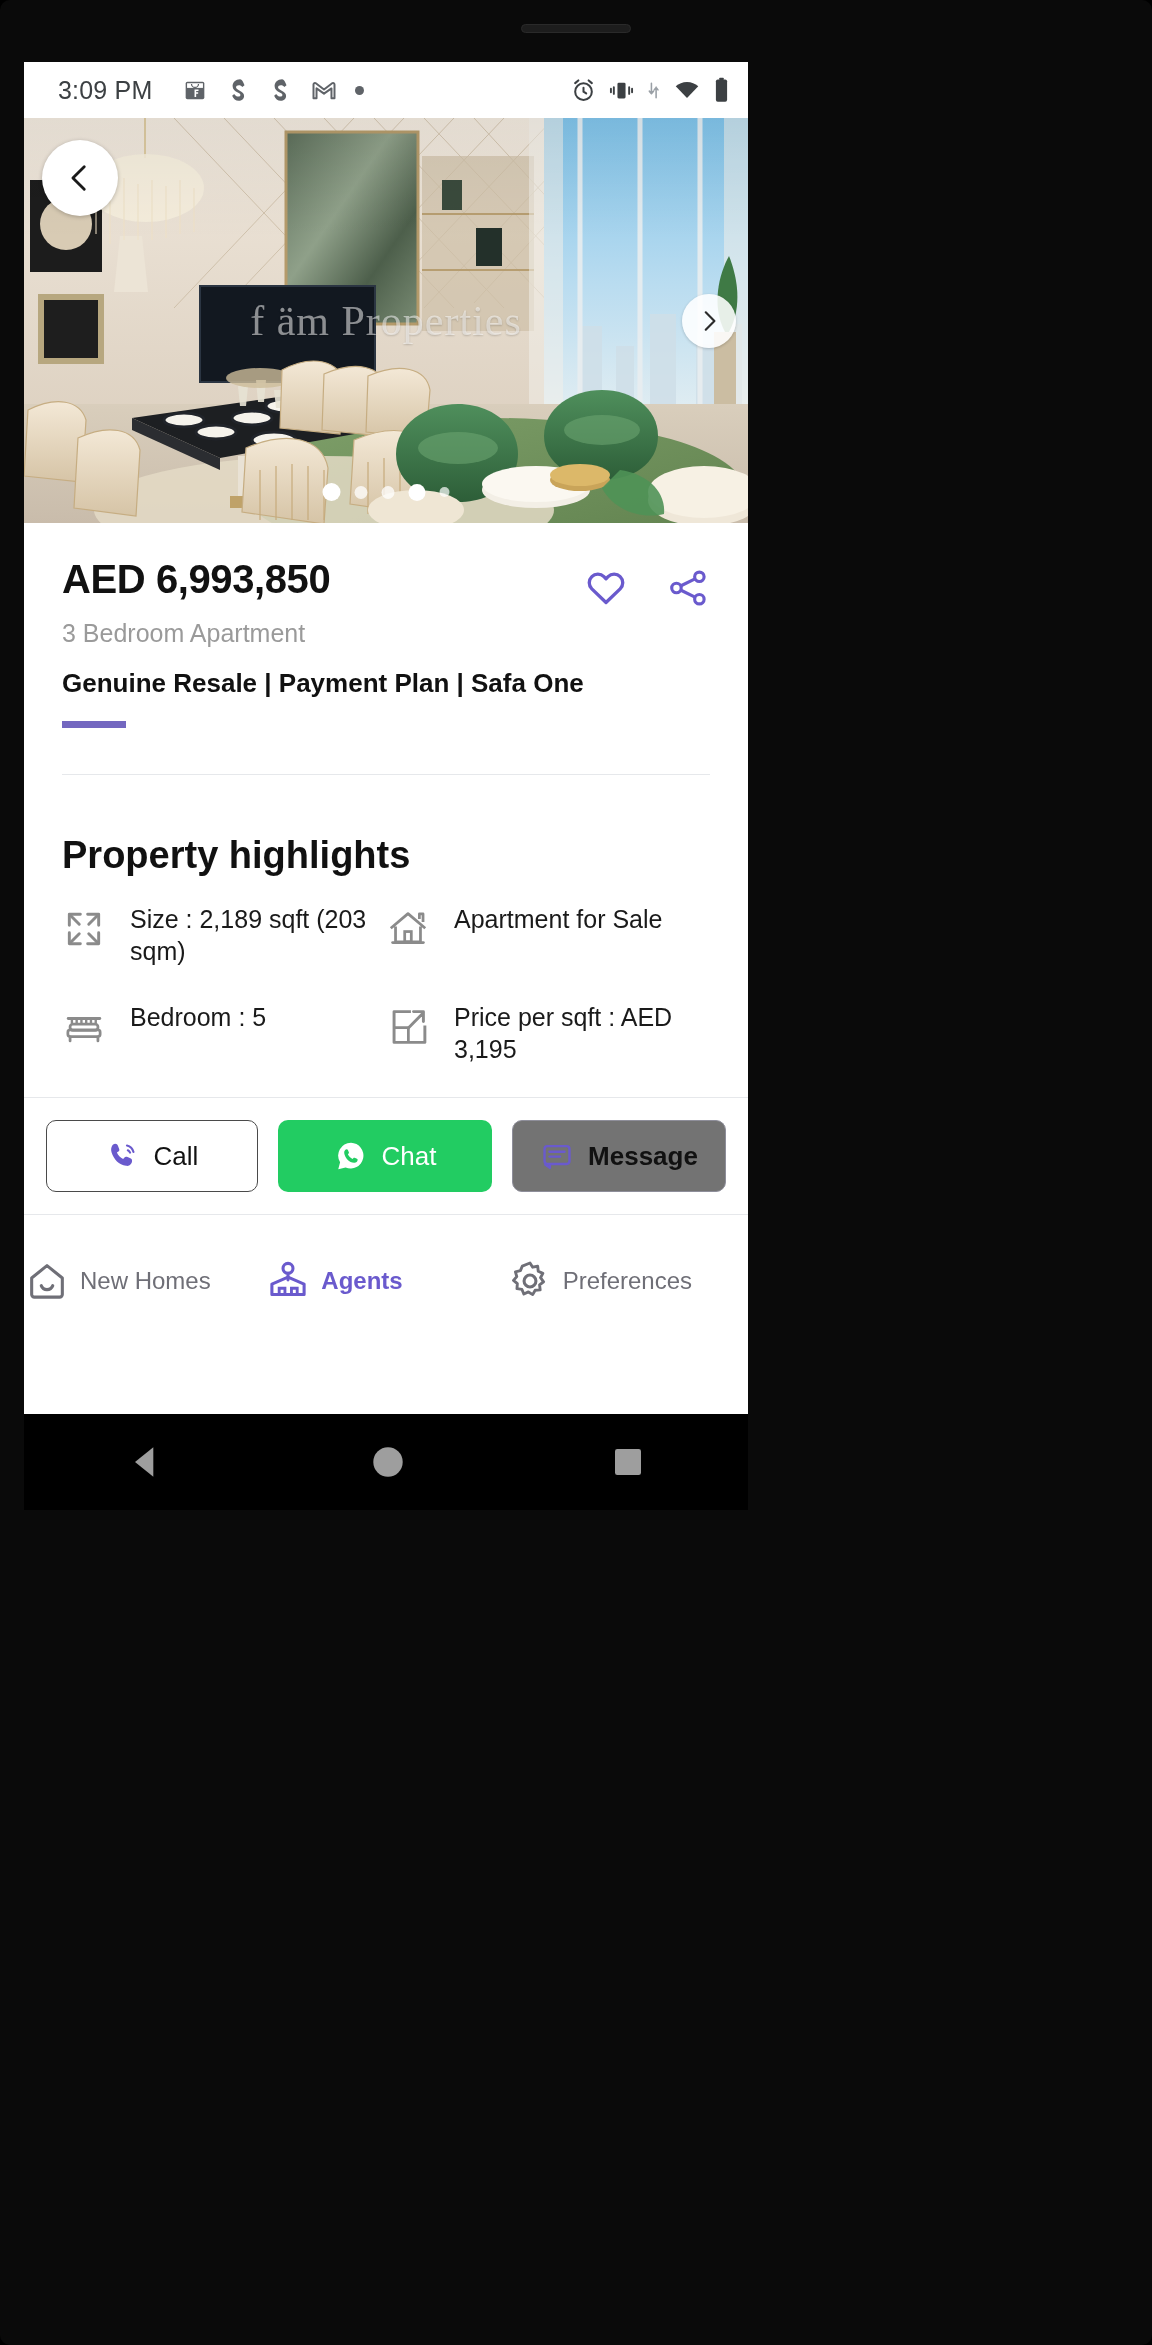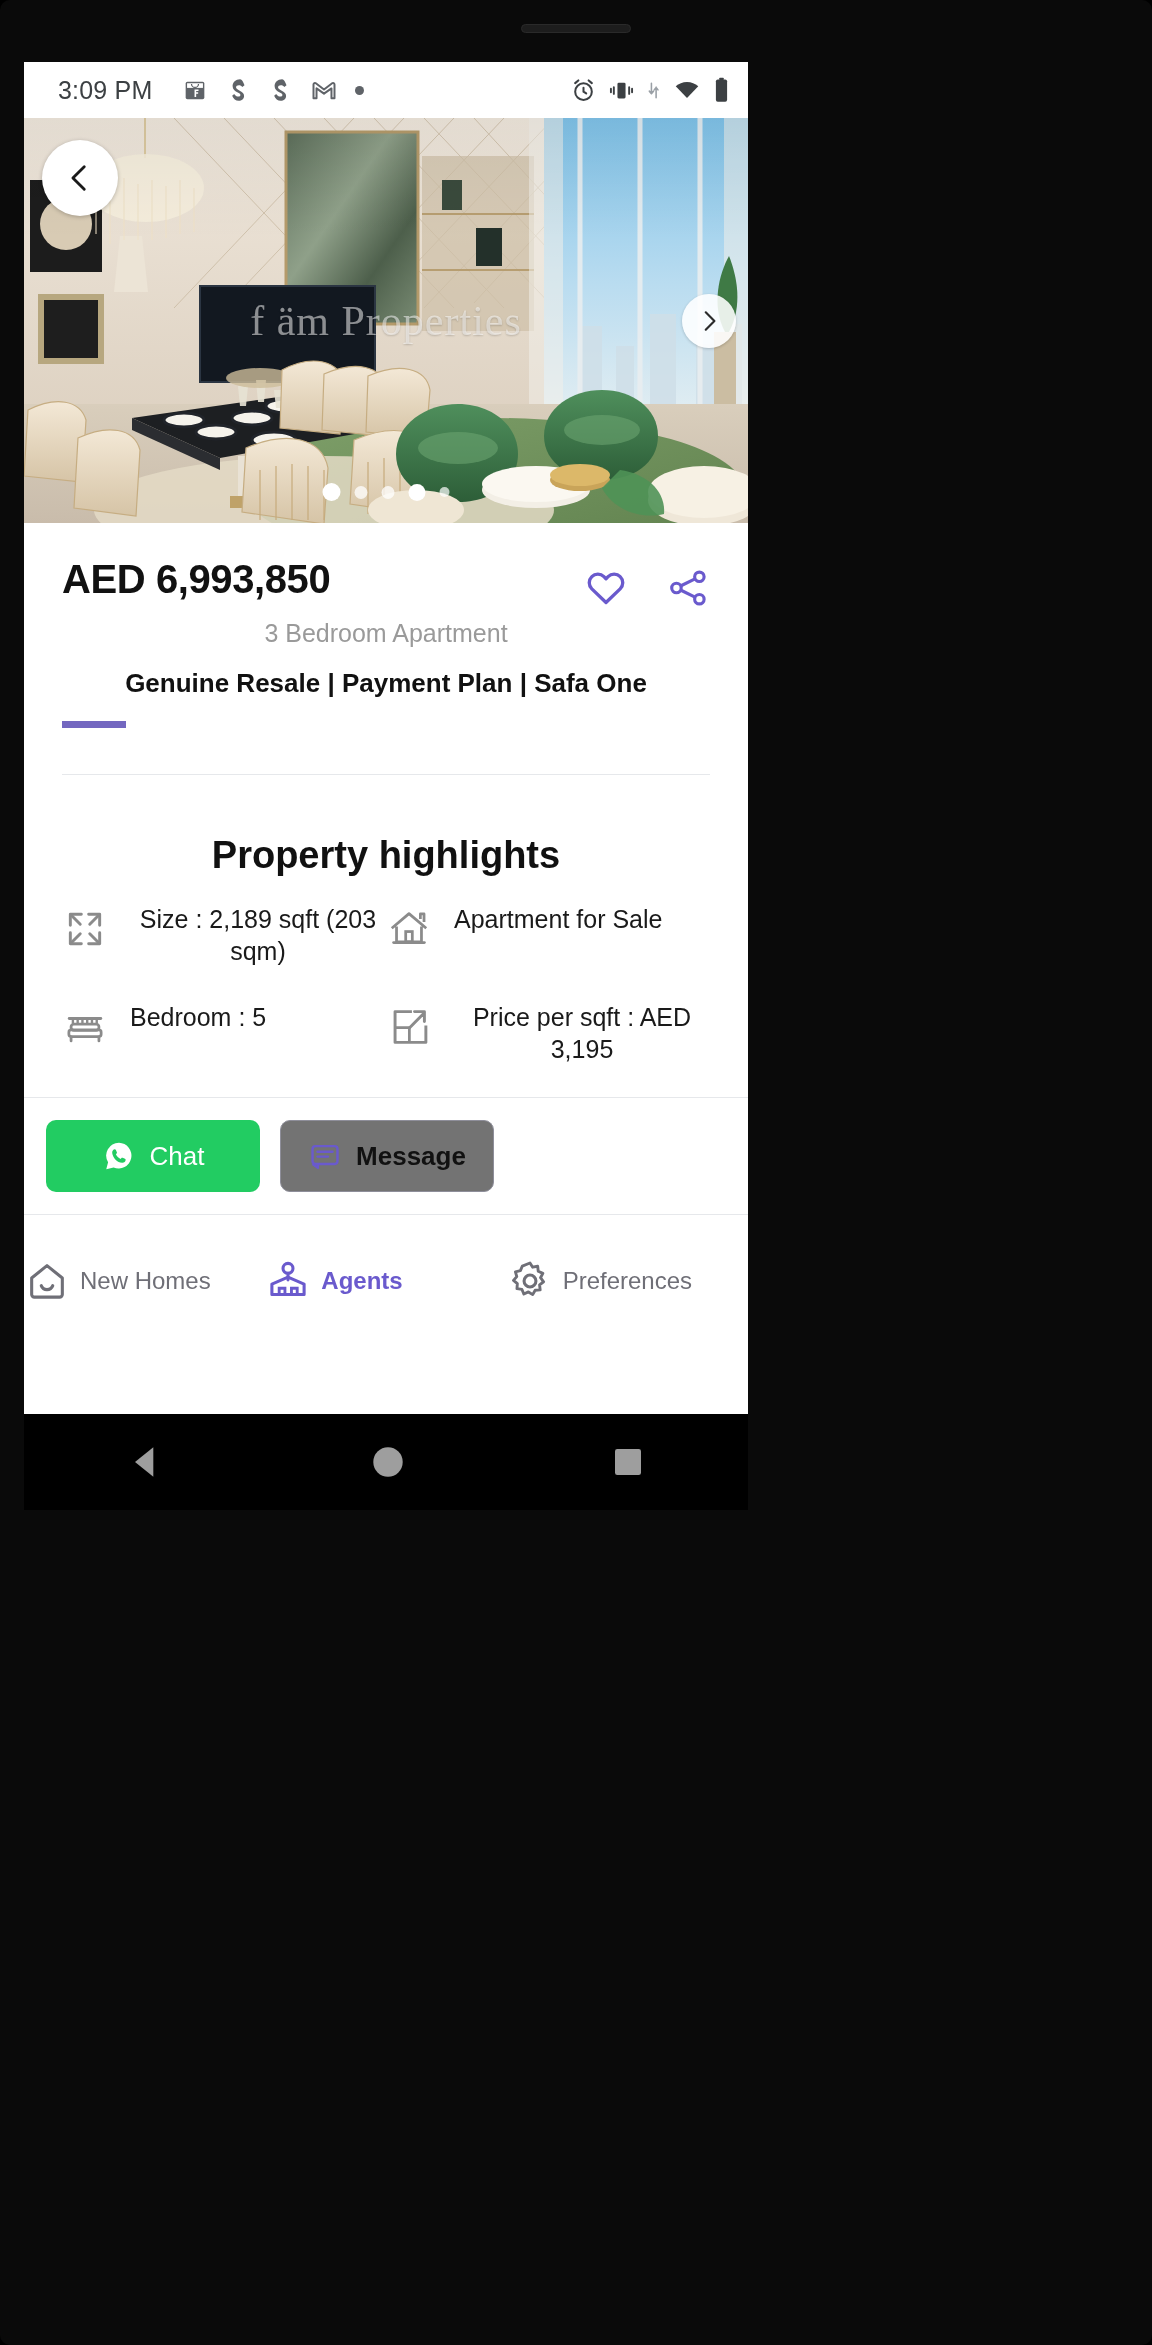--- a/index.html
+++ b/index.html
@@ -6,21 +6,20 @@
   html, body {
     width: 1152px; height: 2345px;
     background: #000;
     font-family: "Liberation Sans", sans-serif;
     overflow: hidden;
   }
   .device {
     position: absolute; inset: 0;
     background: #0a0a0a;
     border-radius: 10px;
-    text-align: center;
   }
   
   .speaker {
     position: absolute; top: 24px; left: 50%; transform: translateX(-50%);
     width: 110px; height: 9px; border-radius: 6px;
     background: #1d1d1d;
     border: 1px solid #2a2a2a;
   }
   
   .screen {
@@ -455,20 +454,27 @@
             </svg>
           </span>
           <span class="hl-text">Price per sqft : AED 3,195</span>
         </div>
 
 
       </div>
     </div>
 
     <div class="cta-wrap">
+      <div class="btn btn-call">
+        <svg width="34" height="34" viewBox="0 0 24 24">
+          <path d="M6.5 3.4c1 0 1.6.5 2 1.6l.8 2c.3.8.1 1.4-.6 1.9l-1 .7c.8 2 2.3 3.6 4.4 4.6l.8-1c.5-.7 1.1-.9 1.9-.6l2 .8c1.1.4 1.6 1 1.6 2 0 2.2-1.9 4-4.2 3.5C9 18 5.6 14.6 3.9 9.3 3.1 6.4 4.4 3.4 6.5 3.4z" fill="#6a5acd"></path>
+          <path d="M14.8 4.6a6.4 6.4 0 0 1 4.6 4.6M15.4 8a3.2 3.2 0 0 1 1.6 1.6" fill="none" stroke="#6a5acd" stroke-width="1.5" stroke-linecap="round"></path>
+        </svg>
+        <span>Call</span>
+      </div>
 
       <div class="btn btn-chat">
         <svg width="34" height="34" viewBox="0 0 24 24">
           <path d="M12 2.6A9.1 9.1 0 0 0 4.3 16.4L3 21.4l5.2-1.3A9.1 9.1 0 1 0 12 2.6z" fill="#fff"></path>
           <path d="M9.1 7.2c.3 0 .5.1.7.5l.7 1.6c.2.4.1.7-.2 1l-.5.5c.7 1.5 1.8 2.6 3.3 3.3l.5-.6c.3-.3.6-.4 1-.2l1.6.7c.4.2.5.4.5.7 0 1.3-1.2 2.2-2.5 2.1-3.4-.3-6.6-3.5-7-7-.1-1.3.7-2.6 1.9-2.6z" fill="#22cc62"></path>
         </svg>
         <span>Chat</span>
       </div>
 
       <div class="btn btn-msg">

